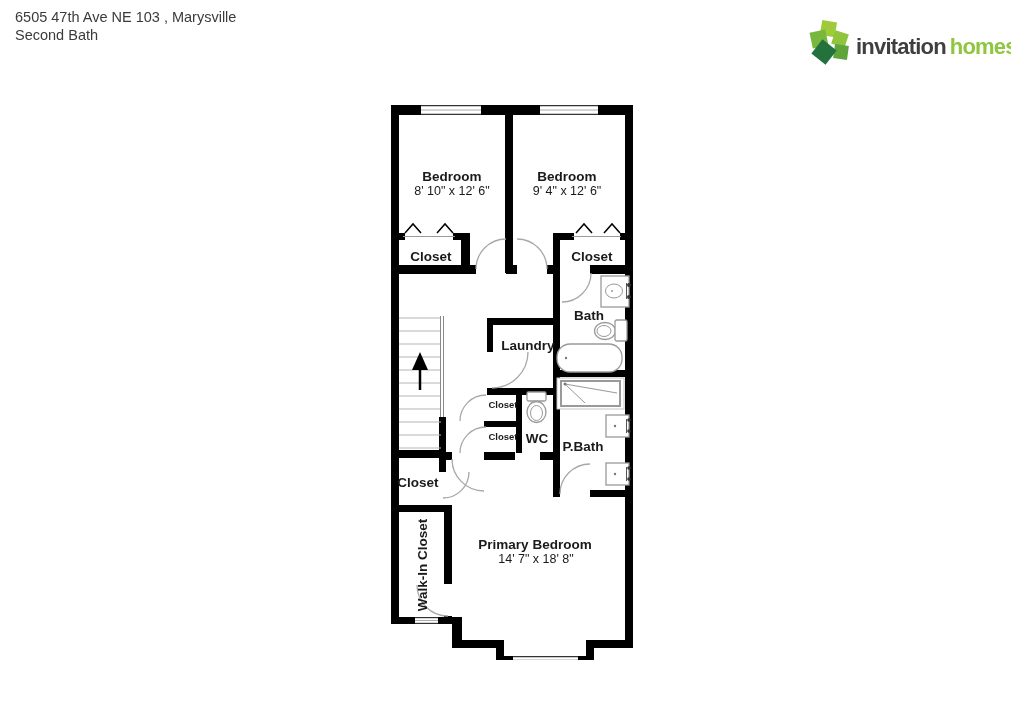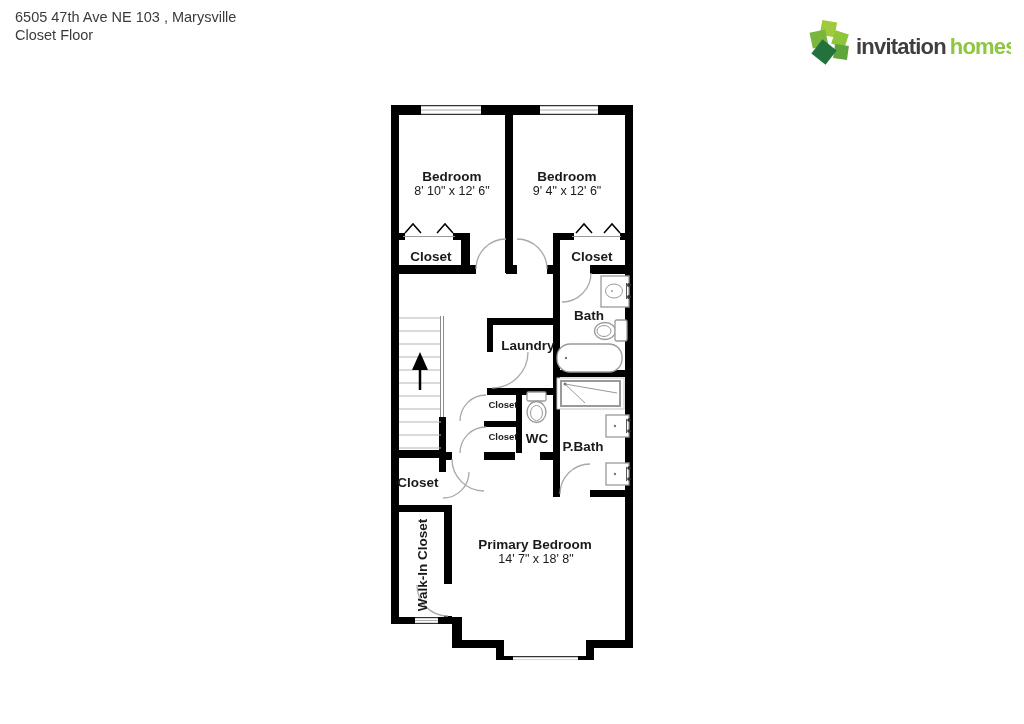--- a/index.html
+++ b/index.html
@@ -23,21 +23,21 @@
   .chev{fill:none;stroke:#000;stroke-width:1.5;}
   .track{stroke:#9a9a9a;stroke-width:1;}
 </style>
 </head>
 <body>
 
 <div id="page">
 
   <div class="header">
     <div>6505 47th Ave NE 103 , Marysville</div>
-    <div>Closet Floor</div>
+    <div>Second Bath</div>
   </div>
 
   <div class="logo">
     <svg width="205" height="50" viewBox="0 0 205 50">
       <g>
         <rect x="15" y="5" width="15" height="15" fill="#9fca3b" transform="rotate(10 22 12)"></rect>
         <rect x="27" y="16" width="14" height="14" fill="#90c43c" transform="rotate(18 34 23)"></rect>
         <rect x="5" y="15" width="16" height="16" fill="#79b63e" transform="rotate(-12 13 23)"></rect>
         <rect x="28" y="29" width="14" height="14" fill="#5fa53c" transform="rotate(8 35 36)"></rect>
         <rect x="9" y="27" width="18" height="18" fill="#23713c" transform="rotate(38 18 36)"></rect>

